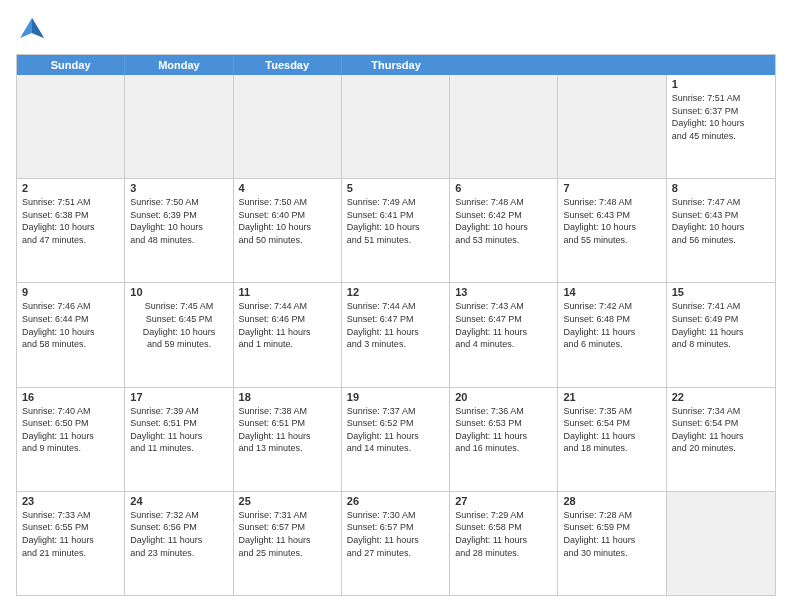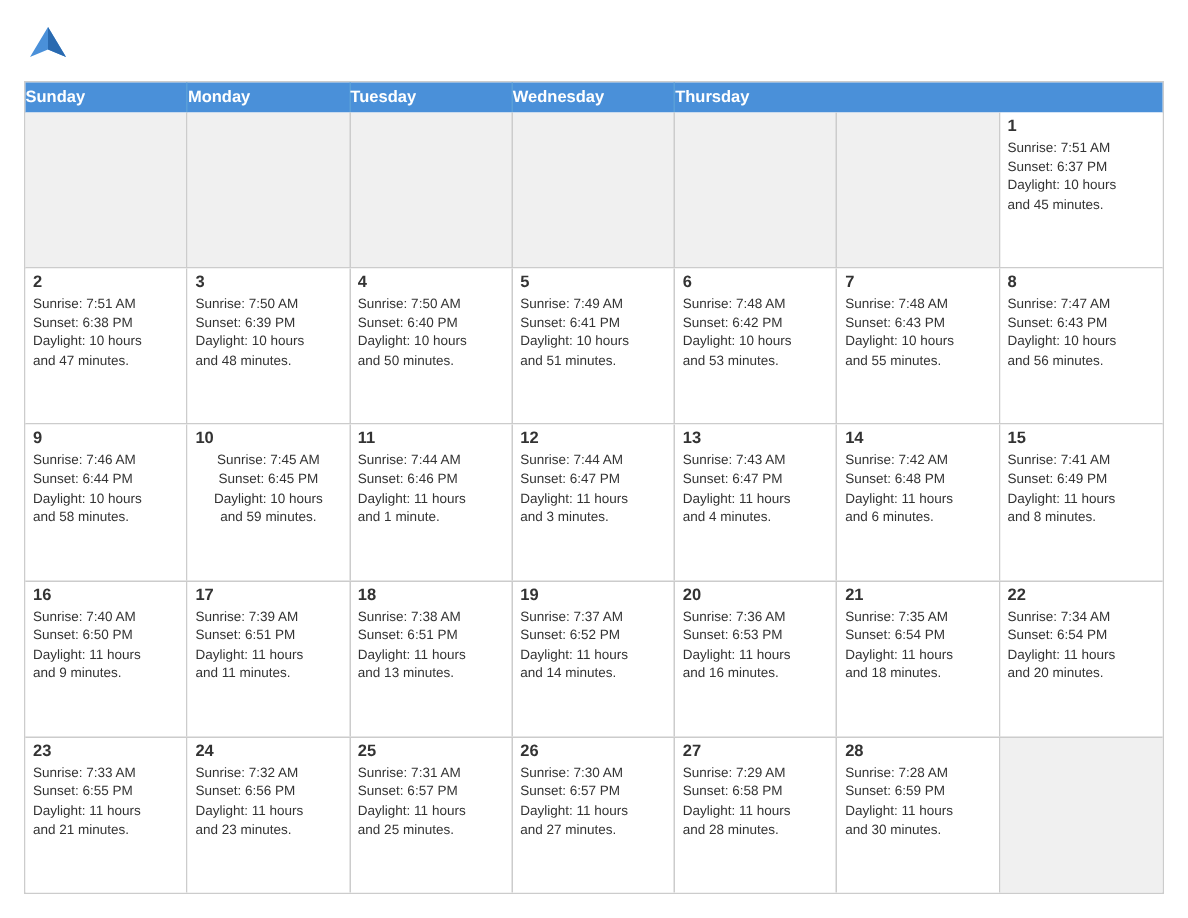--- a/index.html
+++ b/index.html
@@ -69,21 +69,21 @@
     .cal-header {
       display: grid;
       grid-template-columns: repeat(7, 1fr);
       background: #4a90d9;
     }
     .cal-header-cell {
       color: #fff;
       font-size: 11px;
       font-weight: bold;
       padding: 4px 0;
-      text-align: left;
+      text-align: center;
       border-right: 1px solid #5a9fd9;
     }
     .cal-header-cell:last-child { border-right: none; }
     .cal-body {
       display: flex;
       flex-direction: column;
       flex: 1;
     }
     .cal-row {
       display: grid;
@@ -135,21 +135,20 @@
       <div class="month-title"></div>
       <div class="location"></div>
     </div>
   </div>
 
   <div class="calendar">
     <div class="cal-header">
     <div class="cal-header-cell">Sunday</div>
         <div class="cal-header-cell">Monday</div>
         <div class="cal-header-cell">Tuesday</div>
-        <div class="cal-header-cell">Wednesday</div>
         <div class="cal-header-cell">Thursday</div>
       </div>
     <div class="cal-body">
     <div class="cal-row">
           <div class="cal-cell shaded empty"></div>
           <div class="cal-cell shaded empty"></div>
           <div class="cal-cell shaded empty"></div>
           <div class="cal-cell shaded empty"></div>
           <div class="cal-cell shaded empty"></div>
           <div class="cal-cell shaded empty"></div>

